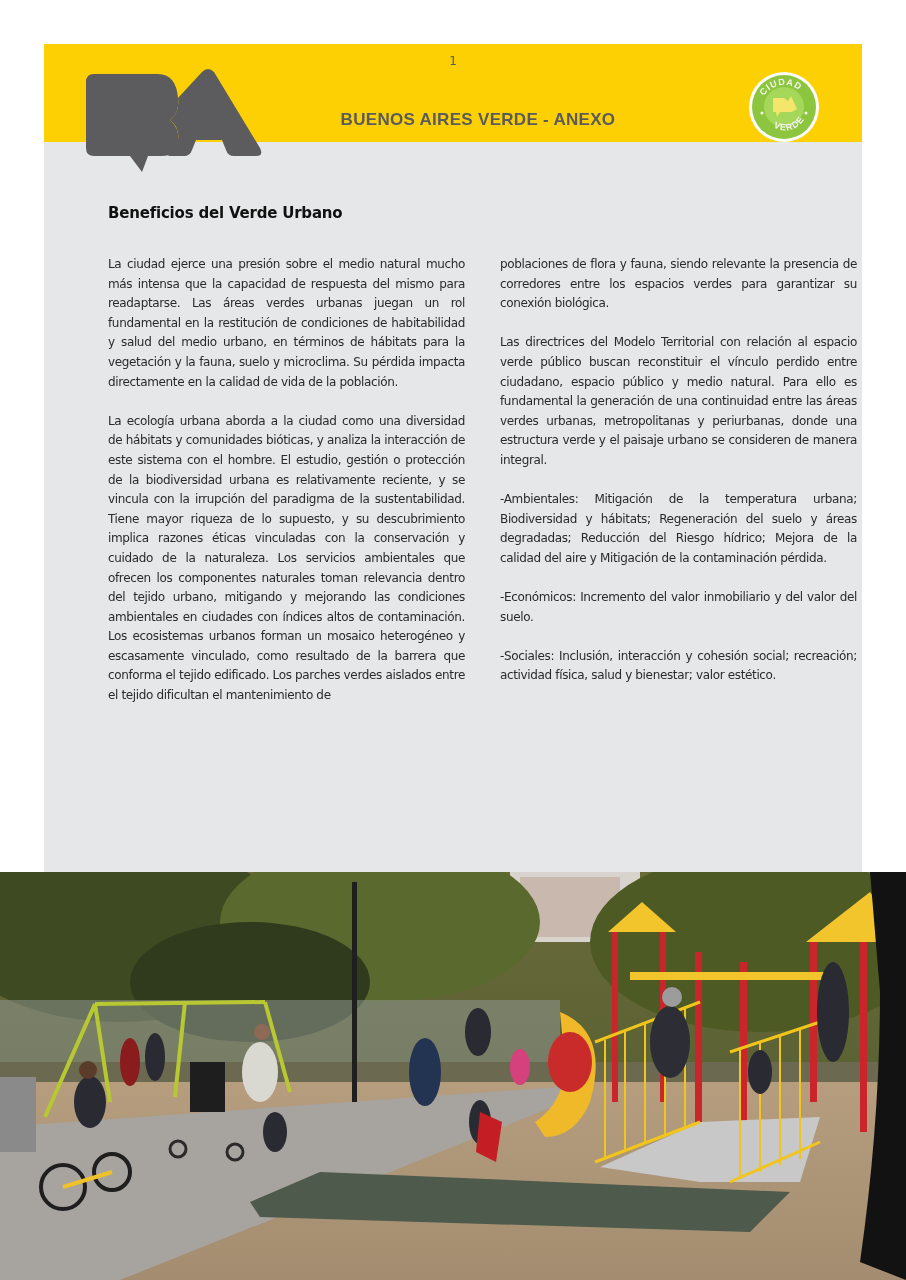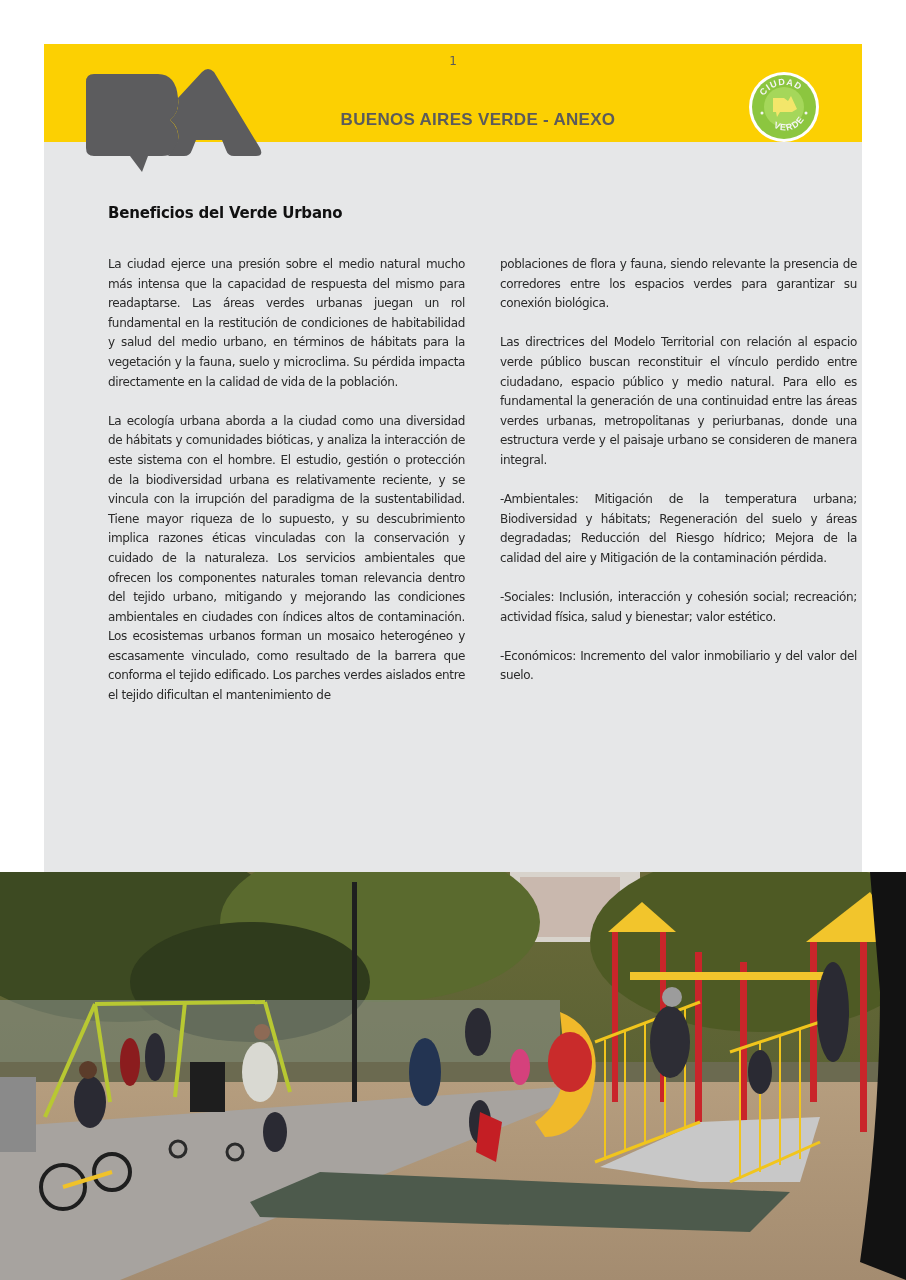--- a/index.html
+++ b/index.html
@@ -86,22 +86,22 @@
 
   <div class="col col-left">
     <p>La ciudad ejerce una presión sobre el medio natural mucho más intensa que la capacidad de respuesta del mismo para readaptarse. Las áreas verdes urbanas juegan un rol fundamental en la restitución de condiciones de habitabilidad y salud del medio urbano, en términos de hábitats para la vegetación y la fauna, suelo y microclima. Su pérdida impacta directamente en la calidad de vida de la población.</p>
     <p>La ecología urbana aborda a la ciudad como una diversidad de hábitats y comunidades bióticas, y analiza la interacción de este sistema con el hombre. El estudio, gestión o protección de la biodiversidad urbana es relativamente reciente, y se vincula con la irrupción del paradigma de la sustentabilidad. Tiene mayor riqueza de lo supuesto, y su descubrimiento implica razones éticas vinculadas con la conservación y cuidado de la naturaleza. Los servicios ambientales que ofrecen los componentes naturales toman relevancia dentro del tejido urbano, mitigando y mejorando las condiciones ambientales en ciudades con índices altos de contaminación. Los ecosistemas urbanos forman un mosaico heterogéneo y escasamente vinculado, como resultado de la barrera que conforma el tejido edificado. Los parches verdes aislados entre el tejido dificultan el mantenimiento de</p>
   </div>
 
   <div class="col col-right">
     <p>poblaciones de flora y fauna, siendo relevante la presencia de corredores entre los espacios verdes para garantizar su conexión biológica.</p>
     <p>Las directrices del Modelo Territorial con relación al espacio verde público buscan reconstituir el vínculo perdido entre ciudadano, espacio público y medio natural. Para ello es fundamental la generación de una continuidad entre las áreas verdes urbanas, metropolitanas y periurbanas, donde una estructura verde y el paisaje urbano se consideren de manera integral.</p>
     <p>-Ambientales: Mitigación de la temperatura urbana; Biodiversidad y hábitats; Regeneración del suelo y áreas degradadas; Reducción del Riesgo hídrico; Mejora de la calidad del aire y Mitigación de la contaminación pérdida.</p>
+    <p>-Económicos: Incremento del valor inmobiliario y del valor del suelo.</p>
     <p>-Sociales: Inclusión, interacción y cohesión social; recreación; actividad física, salud y bienestar; valor estético.</p>
-    <p>-Económicos: Incremento del valor inmobiliario y del valor del suelo.</p>
   </div>
 </div>
 
 <div class="photo">
   <svg width="906" height="408" viewBox="0 0 906 408">
     <defs>
       <linearGradient id="sky" x1="0" y1="0" x2="0" y2="1">
         <stop offset="0" stop-color="#6b6a3a"></stop>
         <stop offset="1" stop-color="#4a5a2c"></stop>
       </linearGradient>

